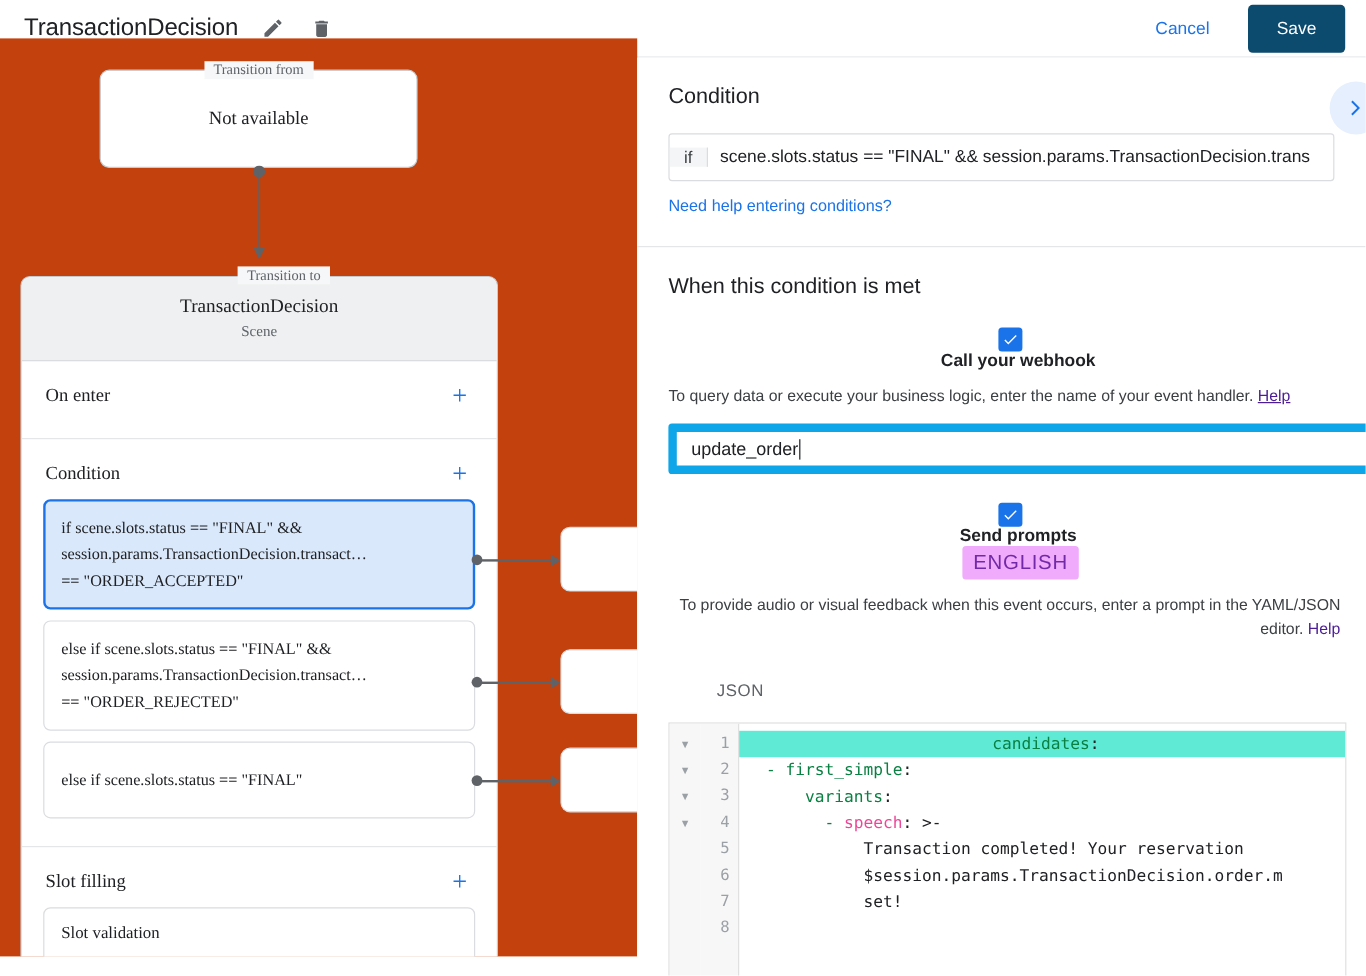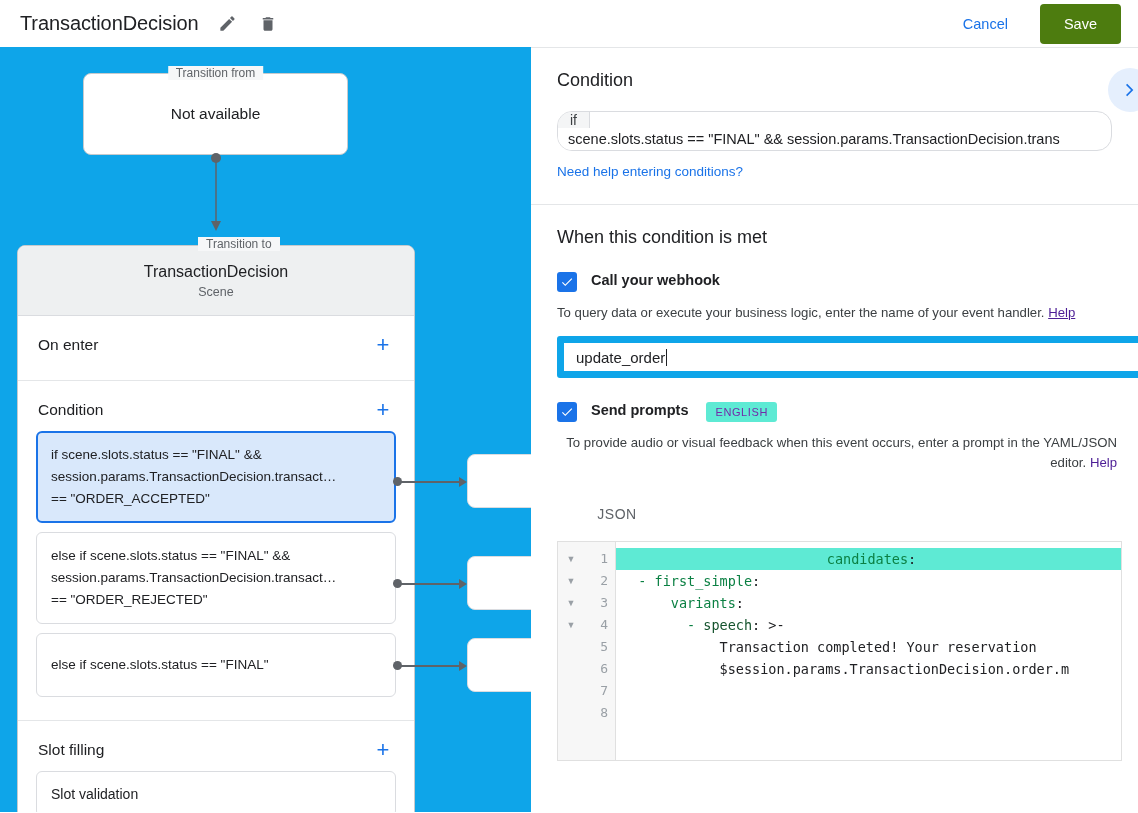--- a/index.html
+++ b/index.html
@@ -30,32 +30,33 @@
   #topbar-actions {
     margin-left: auto; margin-right: 17px;
     display: flex; align-items: center; gap: 20px;
   }
   #cancel-button {
     background: none; border: none; cursor: pointer;
     color: #1a73e8; font-size: 14.5px; font-weight: 500;
     font-family: inherit; padding: 8px 12px; border-radius: 4px;
   }
   #save-button {
-    background: #4d7c0f; border: none; cursor: pointer;
+    background: #0c4a6e; border: none; cursor: pointer;
     color: #ffffff; font-size: 14.5px; font-weight: 500;
     font-family: inherit;
     padding: 0 24px; height: 40px; border-radius: 4px;
   }
 
   
   #canvas {
-    position: absolute; left: 0; top: 47px;
+    position: absolute; left: 0; top: 32px;
     width: 531px; height: 765px;
-    background: #0ea5e9;
+    background: #c2410c;
     overflow: hidden;
+    font-family: Liberation Serif, serif;
   }
   .fieldset-box {
     position: absolute;
     border: 1px solid #c6cacd;
     border-radius: 8px;
     background: #ffffff;
   }
   .fieldset-legend {
     position: absolute; top: -8px; left: 50%;
     transform: translateX(-50%);
@@ -176,23 +177,23 @@
   #condition-heading { font-size: 18px; color: #202124; font-weight: 400; }
   #expand-button {
     position: absolute; right: -14px; top: 20px;
     width: 44px; height: 44px; border-radius: 50%;
     background: #e5effd;
     display: flex; align-items: center; justify-content: center;
     cursor: pointer;
   }
   #condition-input-wrap {
     margin-top: 20px;
-    display: flex; align-items: flex-start;
-    border: 1px solid #dadce0; border-radius: 15px;
-    height: 40px; overflow: hidden; flex-direction: column;
+    display: flex; align-items: center;
+    border: 1px solid #dadce0; border-radius: 3px;
+    height: 40px; overflow: hidden;
   }
   #if-prefix {
     width: 32px; background: #f4f5f6;
     border-right: 1px solid #dadce0;
     display: flex; align-items: center; justify-content: center;
     font-size: 14px; color: #3c4043;
   }
   #condition-input {
     flex: 1; border: none; outline: none;
     padding: 0 10px; font-size: 14.5px; color: #202124;
@@ -202,34 +203,34 @@
   }
   #condition-help-link {
     display: inline-block; margin-top: 13px;
     font-size: 13.5px; color: #1a73e8;
     text-decoration: none; cursor: pointer;
   }
 
   #met-section { padding: 22px 12px 0 26px; }
   #met-heading { font-size: 18px; color: #202124; font-weight: 400; }
 
-  .check-row { display: flex; align-items: flex-start; margin-top: 24px; }
+  .check-row { display: flex; align-items: center; margin-top: 24px; flex-direction: column; }
   .checkbox {
     width: 20px; height: 20px; border-radius: 3px;
     background: #1a73e8;
     display: flex; align-items: center; justify-content: center;
     cursor: pointer; flex: none;
   }
   .check-label {
     margin-left: 14px; font-size: 14.5px; color: #202124; font-weight: bold;
   }
   #english-badge {
     margin-left: 18px;
-    background: #5eead4; color: #7229a8;
-    font-size: 11px; letter-spacing: 0.6px;
+    background: #f0abfc; color: #7229a8;
+    font-size: 17px; letter-spacing: 0.6px;
     padding: 4px 9px; border-radius: 3px; font-weight: 500;
   }
   .helper-text {
     margin-top: 11px; font-size: 13.2px; color: #3c4043; line-height: 20px;
   }
   .helper-text a { color: #4c1d95; text-decoration: underline; cursor: pointer; }
   .helper-text a.nounderline { text-decoration: none; }
 
   #webhook-input {
     margin-top: 13px; width: 657px; height: 42px;
@@ -462,20 +463,21 @@
         <div class="line-no">4</div>
         <div class="line-no">5</div>
         <div class="line-no">6</div>
         <div class="line-no">7</div>
         <div class="line-no">8</div>
       </div>
       <div id="code-area">
         <div class="code-line highlight"><span style="color:#0b8043">candidates</span><span style="color:#202124">:</span><span style="color:#202124"></span></div>
         <div class="code-line">  <span style="color:#0b8043">- </span><span style="color:#0b8043">first_simple</span><span style="color:#202124">:</span><span style="color:#202124"></span></div>
         <div class="code-line">      <span style="color:#0b8043">variants</span><span style="color:#202124">:</span><span style="color:#202124"></span></div>
-        <div class="code-line">        <span style="color:#0b8043">- </span><span style="color:#14532d">speech</span><span style="color:#202124">:</span><span style="color:#202124"> &gt;-</span></div>
+        <div class="code-line">        <span style="color:#0b8043">- </span><span style="color:#ec4899">speech</span><span style="color:#202124">:</span><span style="color:#202124"> &gt;-</span></div>
         <div class="code-line">            Transaction completed! Your reservation</div>
         <div class="code-line">            $session.params.TransactionDecision.order.m</div>
+        <div class="code-line">            set!</div>
         <div class="code-line">&nbsp;</div>
       </div>
     </div>
   </div>
 </div>
 
 </body></html>

